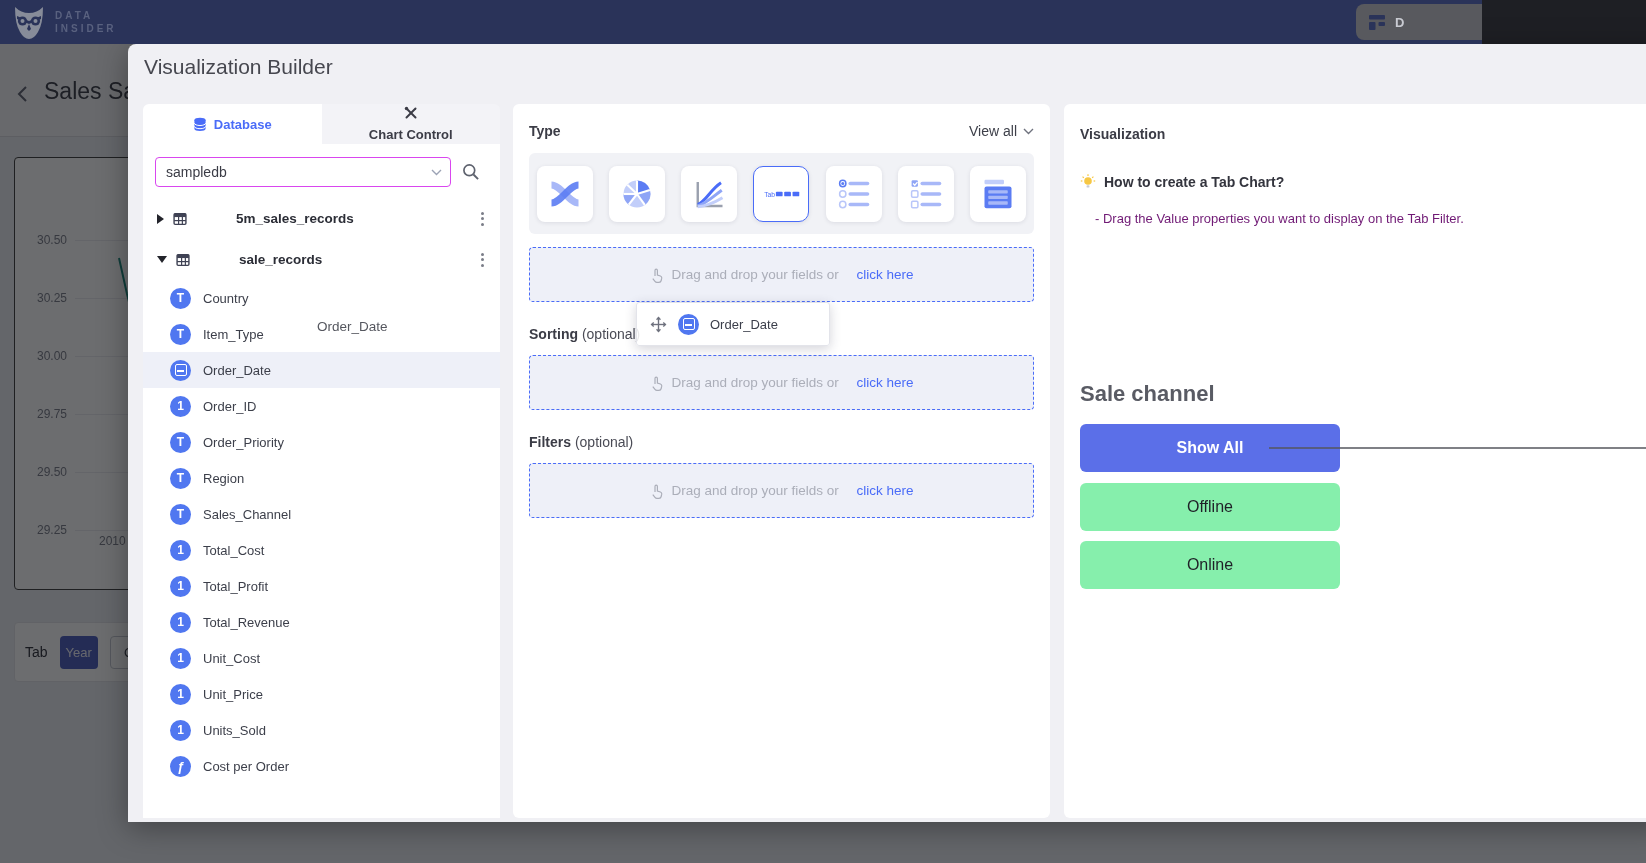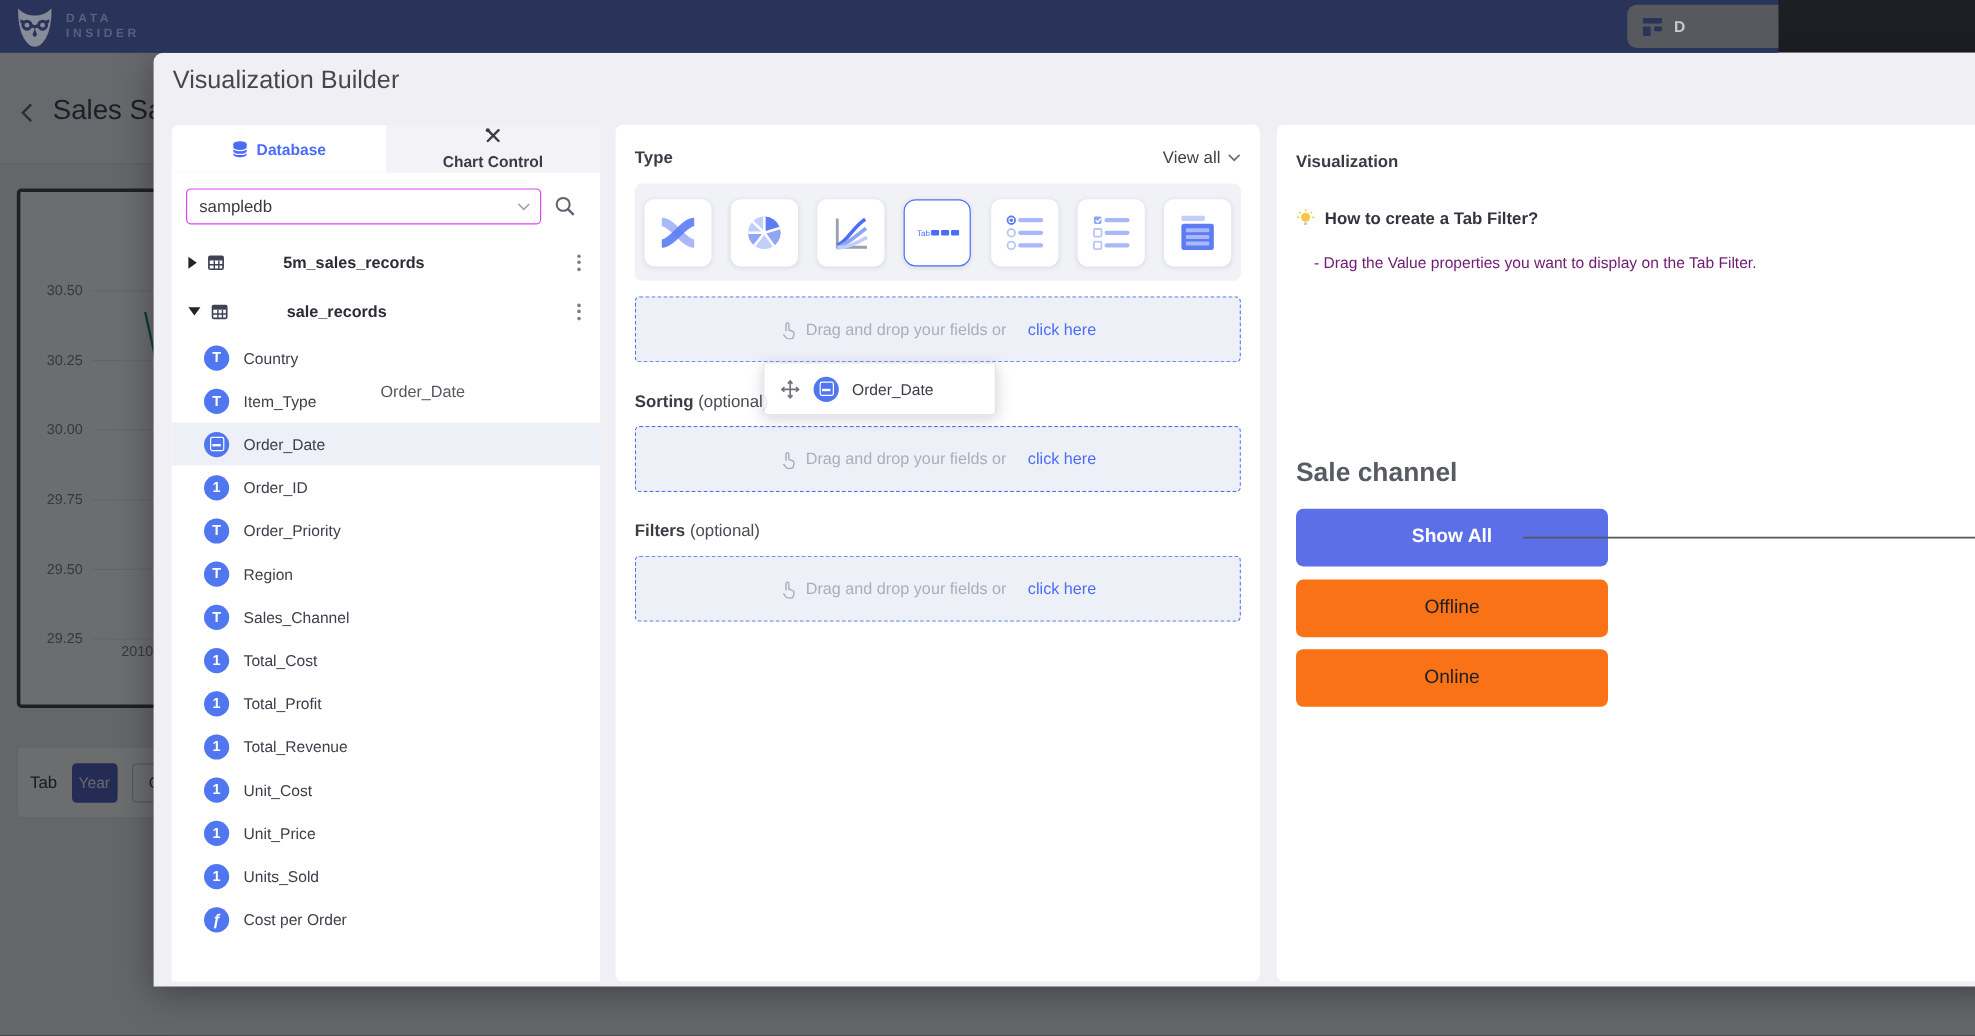--- a/index.html
+++ b/index.html
@@ -14,21 +14,21 @@
   .nav-right-btn { position:absolute; right:0; top:4px; width:126px; height:36px; background:#58595e;
                    border-radius:8px 0 0 8px; display:flex; align-items:center; gap:9px; padding-left:13px; }
   .nav-right-btn .lbl { color:#c9cbd2; font-size:13px; font-weight:bold; }
 
   
   .bg-page { position:absolute; left:0; top:44px; width:1646px; height:819px; background:#eceef2; }
   .bg-header { position:absolute; left:0; top:0; width:100%; height:93px; background:#f4f5f8; border-bottom:1px solid #d9dade; }
   .bg-back { position:absolute; left:13px; top:40px; width:20px; height:20px; }
   .bg-title { position:absolute; left:44px; top:34px; font-size:23px; color:#3a3c46; }
   .chart-card { position:absolute; left:14px; top:113px; width:150px; height:433px; background:#ffffff;
-                border:3px solid #404040; border-radius:4px; }
+                border:1px solid #404040; border-radius:4px; }
   .y-tick { position:absolute; left:0; width:52px; text-align:right; font-size:12px; color:#7a7d89; }
   .grid-line { position:absolute; left:60px; width:90px; height:1px; background:#ececf0; }
   .x-tick { position:absolute; left:84px; top:376px; font-size:12px; color:#7a7d89; }
   .tabs-card { position:absolute; left:14px; top:578px; width:150px; height:60px; background:#ffffff;
                border:1px solid #e3e4e9; border-radius:4px; display:flex; align-items:center; padding-left:10px; gap:12px; }
   .bg-tab-label { font-size:14px; color:#2f3039; }
   .bg-btn { height:33px; border-radius:4px; font-size:13px; display:flex; align-items:center; justify-content:center; }
   .bg-btn.sel { width:38px; background:#4b5dbe; color:#f0f1fa; }
   .bg-btn.plain { width:46px; background:#ffffff; border:1px solid #c6c8d1; color:#3b3e4a; }
   .dim { position:absolute; inset:0; background:rgba(10,11,15,0.60); }
@@ -103,21 +103,21 @@
   
   .rp-heading { position:absolute; left:16px; top:22px; font-size:14px; font-weight:bold; color:#3b3c46; }
   .tip-title { position:absolute; left:16px; top:70px; display:flex; align-items:center; gap:8px;
                font-size:14px; font-weight:bold; color:#33343d; }
   .tip-body { position:absolute; left:31px; top:107px; font-size:13px; color:#701a75; }
   .preview-title { position:absolute; left:16px; top:277px; font-size:22px; font-weight:bold; color:#595b64; }
   .opt-btn { position:absolute; left:16px; width:260px; height:48px; border-radius:6px; border:none;
              font-size:16px; display:flex; align-items:center; justify-content:center;
              font-family:"Liberation Sans",sans-serif; cursor:pointer; }
   .opt-btn.primary { background:#5b6fe8; color:#ffffff; font-weight:bold; }
-  .opt-btn.plain { background:#f97316; color:#1f2027; }
+  .opt-btn.plain { background:#86efac; color:#1f2027; }
   .anno-arrow { position:absolute; left:205px; top:332px; }
 </style>
 </head>
 <body>
 
 <div id="screen">
 
   <div class="bg-page">
     <div class="bg-header"></div>
     <svg class="bg-back" viewBox="0 0 20 20">
@@ -481,21 +481,21 @@
           <g stroke="#f6c744" stroke-width="1.2">
             <line x1="8" y1="0.3" x2="8" y2="2"></line>
               <line x1="2.6" y1="2.6" x2="3.8" y2="3.8"></line>
             <line x1="13.4" y1="2.6" x2="12.2" y2="3.8"></line>
               <line x1="0.8" y1="7" x2="2.4" y2="7"></line>
             <line x1="13.6" y1="7" x2="15.2" y2="7"></line>
           </g>
           <circle cx="8" cy="7" r="3.8" fill="#f6c744"></circle>
           <rect x="6.6" y="11.2" width="2.8" height="2.4" rx="0.7" fill="#c9cbd2"></rect>
         </svg>
-        <span>How to create a Tab Filter?</span>
+        <span>How to create a Tab Chart?</span>
       </div>
       <div class="tip-body">- Drag the Value properties you want to display on the Tab Filter.</div>
 
       <div class="preview-title">Sale channel</div>
 
       <button class="opt-btn primary" style="top:320px;">Show All</button>
       <button class="opt-btn plain" style="top:379px;">Offline</button>
       <button class="opt-btn plain" style="top:437px;">Online</button>
 
       <svg class="anno-arrow" width="450" height="24" viewBox="0 0 450 24">

